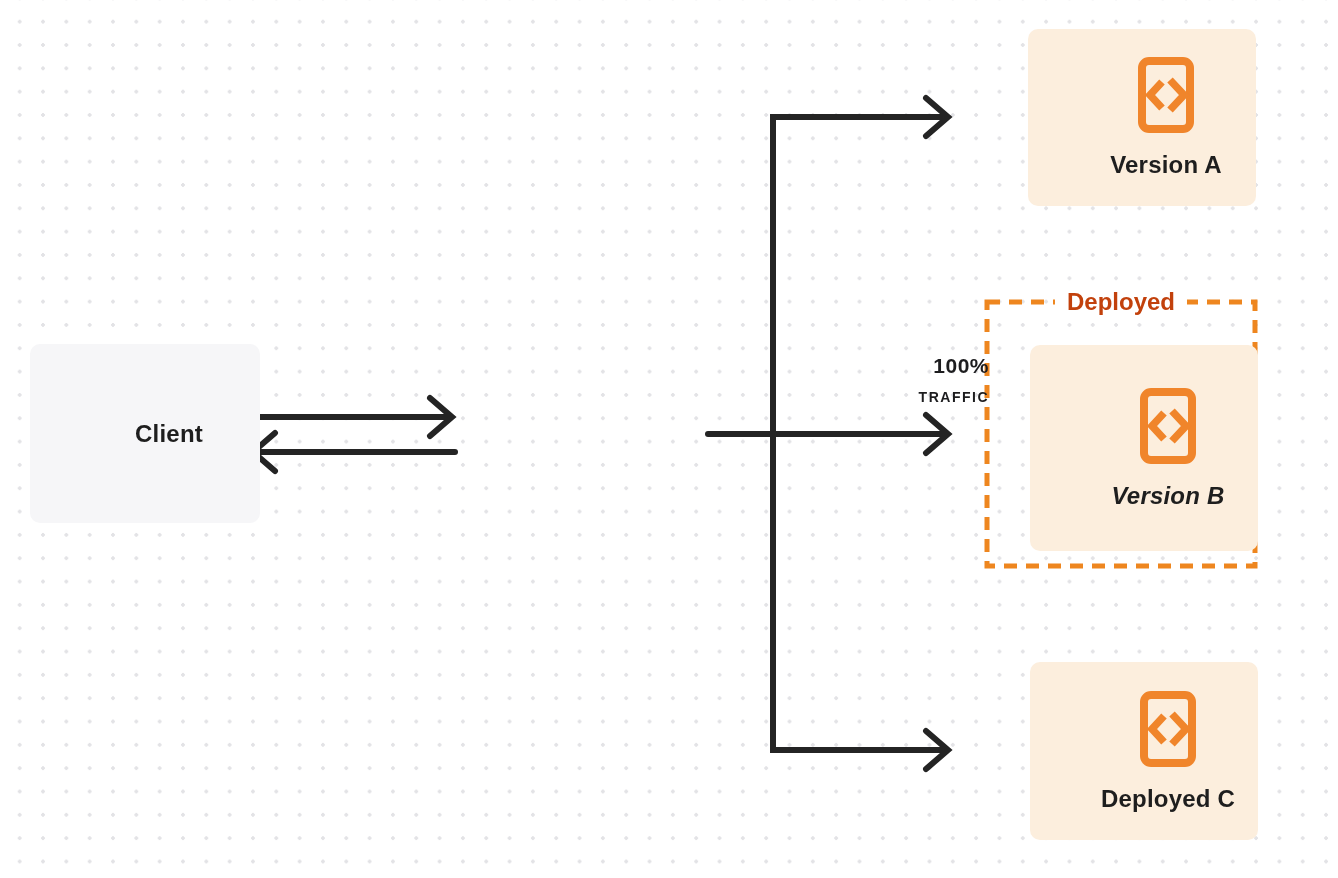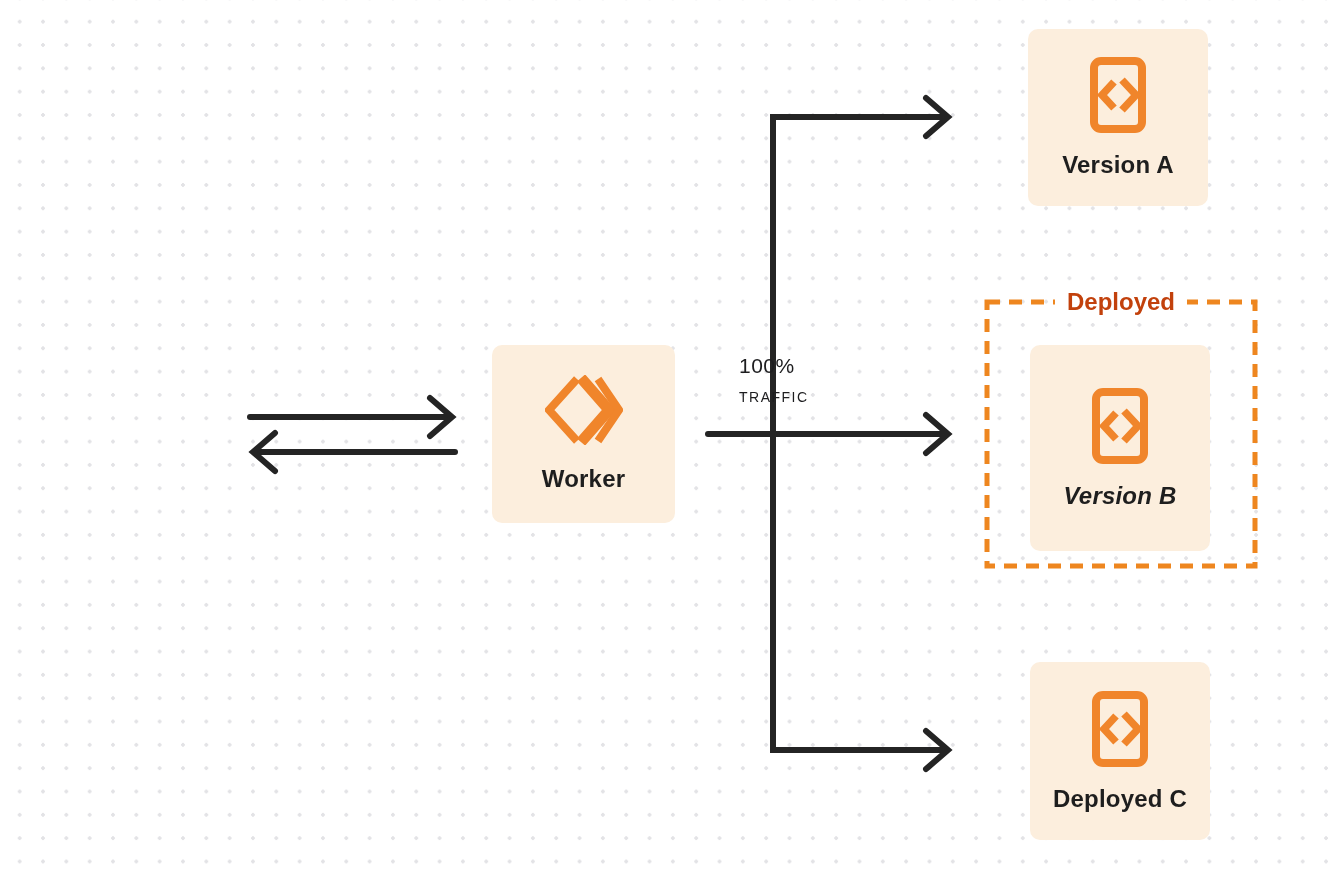--- a/index.html
+++ b/index.html
@@ -11,21 +11,21 @@
     background-color:#ffffff;
     background-image:radial-gradient(circle, #e3e3e6 1.8px, rgba(255,255,255,0) 1.9px);
     background-size:23.33px 23.33px;
     background-position:8px 10px;
   }
   .overlay{position:absolute;left:0;top:0;z-index:1;}
   .node{
     position:absolute;z-index:2;
     border-radius:10px;
     display:flex;flex-direction:column;
-    align-items:center;justify-content:center;
+    align-items:center;justify-content:center;padding-left:48px;
   }
   .node .label{
     font-weight:700;font-size:24px;color:#1e1e1e;letter-spacing:.2px;
   }
   .client{left:30px;top:344px;width:182px;height:179px;background:#f6f6f8;}
   .worker{left:492px;top:345px;width:183px;height:178px;background:#fceedd;}
   .worker .icon-wrap{margin-bottom:16px;}
   .version{width:180px;background:#fceedd;}
   .version .icon-wrap{margin-bottom:13px;}
   .version-a{left:1028px;top:29px;height:177px;}
@@ -35,23 +35,23 @@
     position:absolute;z-index:3;
     left:1121px;top:302px;
     transform:translate(-50%,-50%);
     background:#ffffff;
     padding:1px 12px;
     font-weight:700;font-size:24px;color:#c2410c;
     white-space:nowrap;
   }
   .traffic-label{
     position:absolute;z-index:2;
-    left:739px;top:350px;width:176px;
-    text-align:left;
-    font-weight:400;color:#1d1d1f;
+    left:813px;top:350px;width:176px;
+    text-align:right;
+    font-weight:700;color:#1d1d1f;
   }
   .traffic-label .t1{display:block;font-size:21px;line-height:31px;letter-spacing:.5px;}
   .traffic-label .t2{display:block;font-size:14px;line-height:33px;letter-spacing:1.5px;}
 </style>
 </head>
 <body>
 
 <div class="canvas">
 
   <svg class="overlay" width="1338" height="878" viewBox="0 0 1338 878">
@@ -67,31 +67,24 @@
       <polyline points="926,98 948,117 926,136"></polyline>
       <polyline points="926,731 948,750 926,769"></polyline>
 
       <path d="M708,434 H941"></path>
       <polyline points="926,415 948,434 926,453"></polyline>
     </g>
 
     <rect x="987" y="302" width="268" height="264" fill="none" stroke="#ee861f" stroke-width="5" stroke-dasharray="13 9"></rect>
   </svg>
 
+  <div class="node client">
+    <span class="label">Client</span>
+  </div>
 
-  <div class="node worker">
-    <span class="icon-wrap">
-      <svg width="78" height="70" viewBox="0 0 78 70" fill="none">
-        <polyline points="32,4 4,35 32,66" stroke="#f0852b" stroke-width="8" stroke-linejoin="miter"></polyline>
-        <polyline points="36,3 64,35 36,67" stroke="#f0852b" stroke-width="11" stroke-linejoin="miter"></polyline>
-        <polyline points="53,4 74,35 53,66" stroke="#f0852b" stroke-width="8" stroke-linejoin="miter"></polyline>
-      </svg>
-    </span>
-    <span class="label">Worker</span>
-  </div>
 
   <div class="node version version-a">
     <span class="icon-wrap">
       <svg width="58" height="78" viewBox="0 0 58 78" fill="none">
         <rect x="5" y="5" width="48" height="68" rx="7" stroke="#f0852b" stroke-width="8"></rect>
         <polyline points="25,26 13,39 25,52" stroke="#f0852b" stroke-width="7.5" stroke-linejoin="miter"></polyline>
         <polyline points="33,24 47,39 33,54" stroke="#f0852b" stroke-width="7.5" stroke-linejoin="miter"></polyline>
       </svg>
     </span>
     <span class="label">Version A</span>

